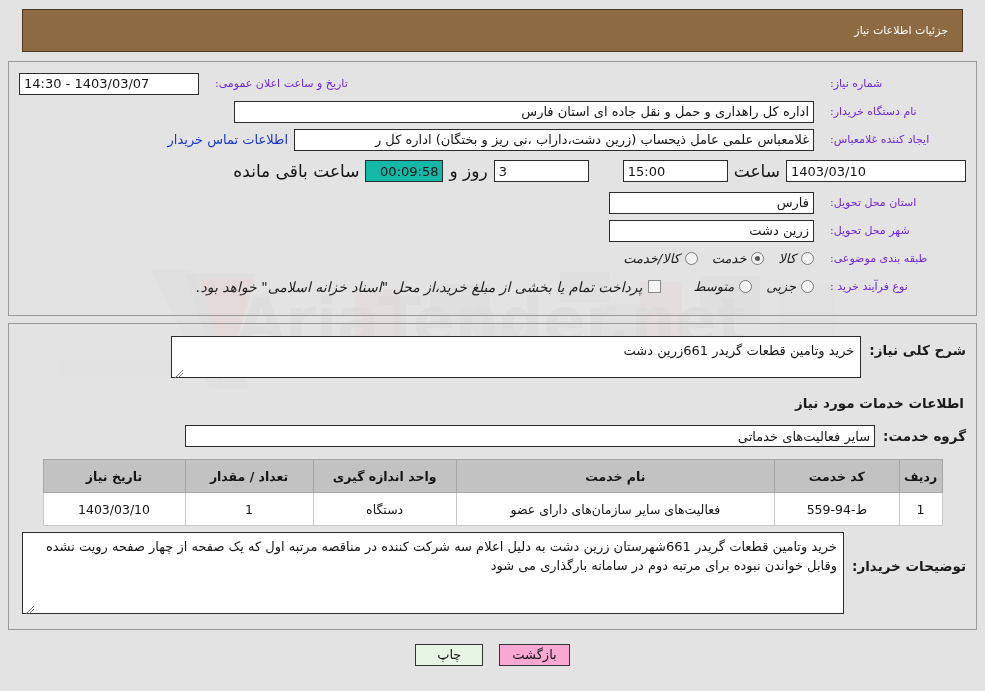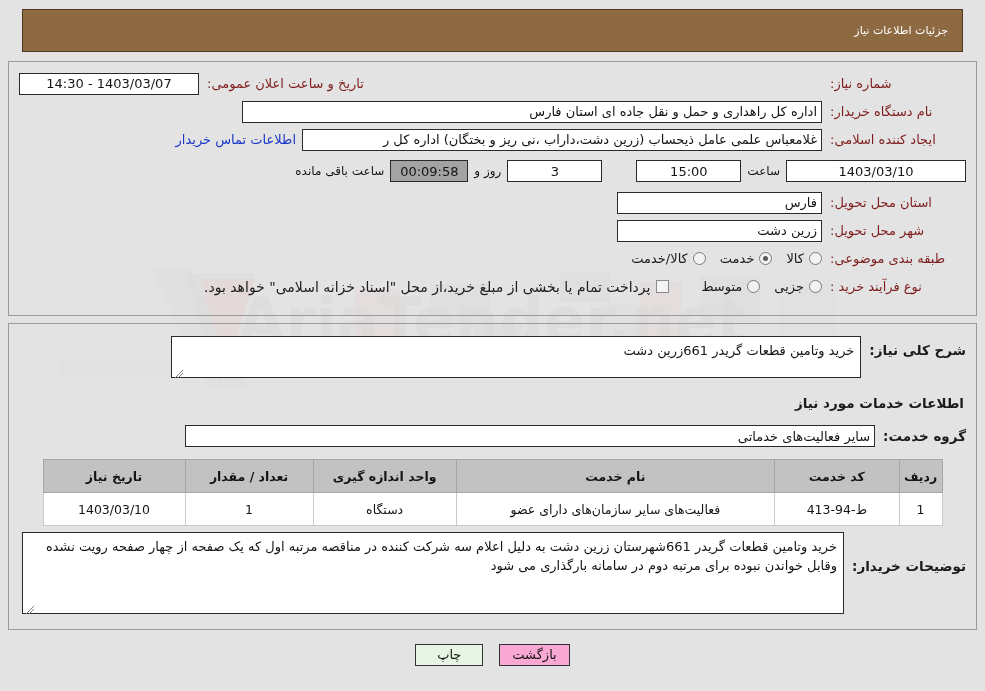--- a/index.html
+++ b/index.html
@@ -68,23 +68,23 @@
   .panel.top { height: 255px; }
 
   .row {
     display: flex;
     align-items: center;
     min-height: 27px;
     margin-bottom: 1px;
   }
   .lbl {
     text-align: left;
-    padding-left: 8px;
-    font-size: 13px;
-    color: #7f1d1d;
+    padding-left: 16px;
+    font-size: 11px;
+    color: #6d28d9;
     white-space: nowrap;
     flex: 0 0 auto;
   }
   .lbl-w {
     width: 136px;
   }
   .lbl-two {
     line-height: 15px;
     text-align: left;
   }
@@ -97,42 +97,41 @@
     font-family: "DejaVu Sans", "Liberation Sans", sans-serif;
     font-size: 13px;
     color: #141414;
     padding: 0 4px;
     text-align: right;
     direction: rtl;
     line-height: 20px;
     outline: none;
   }
   .fld.num {
-    text-align: center;
+    text-align: left;
     direction: ltr;
   }
   .fld.cream {
-    background: #a3a3a3;
-    text-align: center;
+    background: #14b8a6;
     direction: ltr;
   }
 
   .w-need-no   { width: 202px; }
   .w-buyer     { width: 580px; }
   .w-requester { width: 520px; }
   .w-date      { width: 180px; }
   .w-time      { width: 105px; }
   .w-days      { width: 95px; }
   .w-countdown { width: 78px; }
   .w-province  { width: 205px; }
   .w-city      { width: 205px; }
   .w-announce  { width: 180px; }
 
   .inline-txt {
-    font-size: 12px;
+    font-size: 17px;
     color: #141414;
     padding: 0 6px;
     white-space: nowrap;
   }
   .link {
     color: #1936c8;
     font-size: 13px;
     text-decoration: none;
     padding: 0 6px;
     white-space: nowrap;
@@ -145,20 +144,21 @@
   .radio-group {
     display: flex;
     align-items: center;
     gap: 0px;
   }
   .radio-item {
     display: flex;
     align-items: center;
     margin-left: 14px;
     white-space: nowrap;
+    font-style: italic;
   }
   .radio {
     width: 13px;
     height: 13px;
     border-radius: 50%;
     border: 1px solid #7b7b7b;
     background: #f2f2f2;
     box-sizing: border-box;
     display: inline-block;
     margin-left: 5px;
@@ -354,21 +354,21 @@
       <div class="lbl">تاریخ و ساعت اعلان عمومی:</div>
       <input class="fld num w-announce" readonly="" value="14:30 - 1403/03/07" style="">
     </div>
 
     <div class="row">
       <div class="lbl lbl-w">نام دستگاه خریدار:</div>
       <input class="fld w-buyer" readonly="" value="اداره کل راهداری و حمل و نقل جاده ای استان فارس" style="">
     </div>
 
     <div class="row">
-      <div class="lbl lbl-w">ایجاد کننده اسلامی:</div>
+      <div class="lbl lbl-w">ایجاد کننده غلامعباس:</div>
       <input class="fld w-requester" readonly="" value="غلامعباس علمی عامل ذیحساب (زرین دشت،داراب ،نی ریز و بختگان) اداره کل ر" style="">
       <a class="link">اطلاعات تماس خریدار</a>
     </div>
 
     <div class="row" style="min-height:34px;">
       <input class="fld num w-date" readonly="" value="1403/03/10" style="">
       <span class="inline-txt">ساعت</span>
       <input class="fld num w-time" readonly="" value="15:00" style="">
       <span class="inline-txt" style="width:22px;"></span>
       <input class="fld num w-days" readonly="" value="3" style="">
@@ -452,21 +452,21 @@
           <th class="col-code">کد خدمت</th>
           <th class="col-name">نام خدمت</th>
           <th class="col-unit">واحد اندازه گیری</th>
           <th class="col-qty">تعداد / مقدار</th>
           <th class="col-date">تاریخ نیاز</th>
         </tr>
       </thead>
       <tbody>
         <tr>
           <td>1</td>
-          <td>ط-94-413</td>
+          <td>ط-94-559</td>
           <td>فعالیت‌های سایر سازمان‌های دارای عضو</td>
           <td>دستگاه</td>
           <td>1</td>
           <td>1403/03/10</td>
         </tr>
       </tbody>
     </table>
 
     <div class="ta-row" style="margin-top:6px;">
       <div class="ta-lbl" style="padding-top:26px;">توضیحات خریدار:</div>

